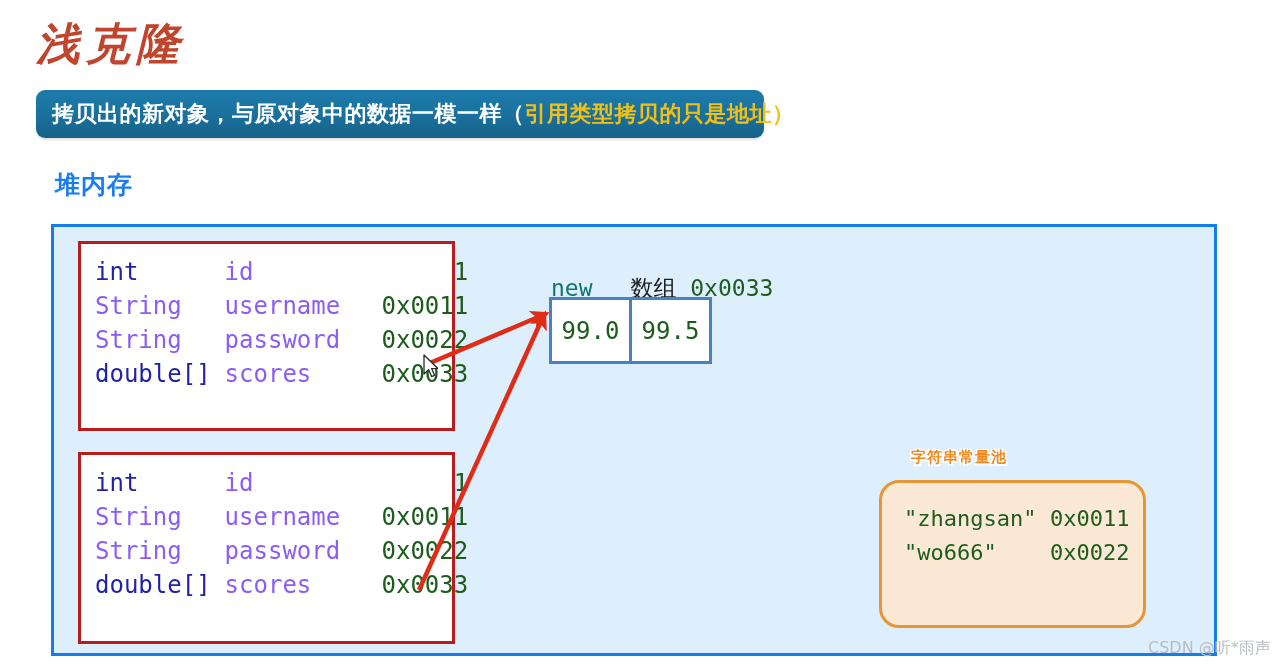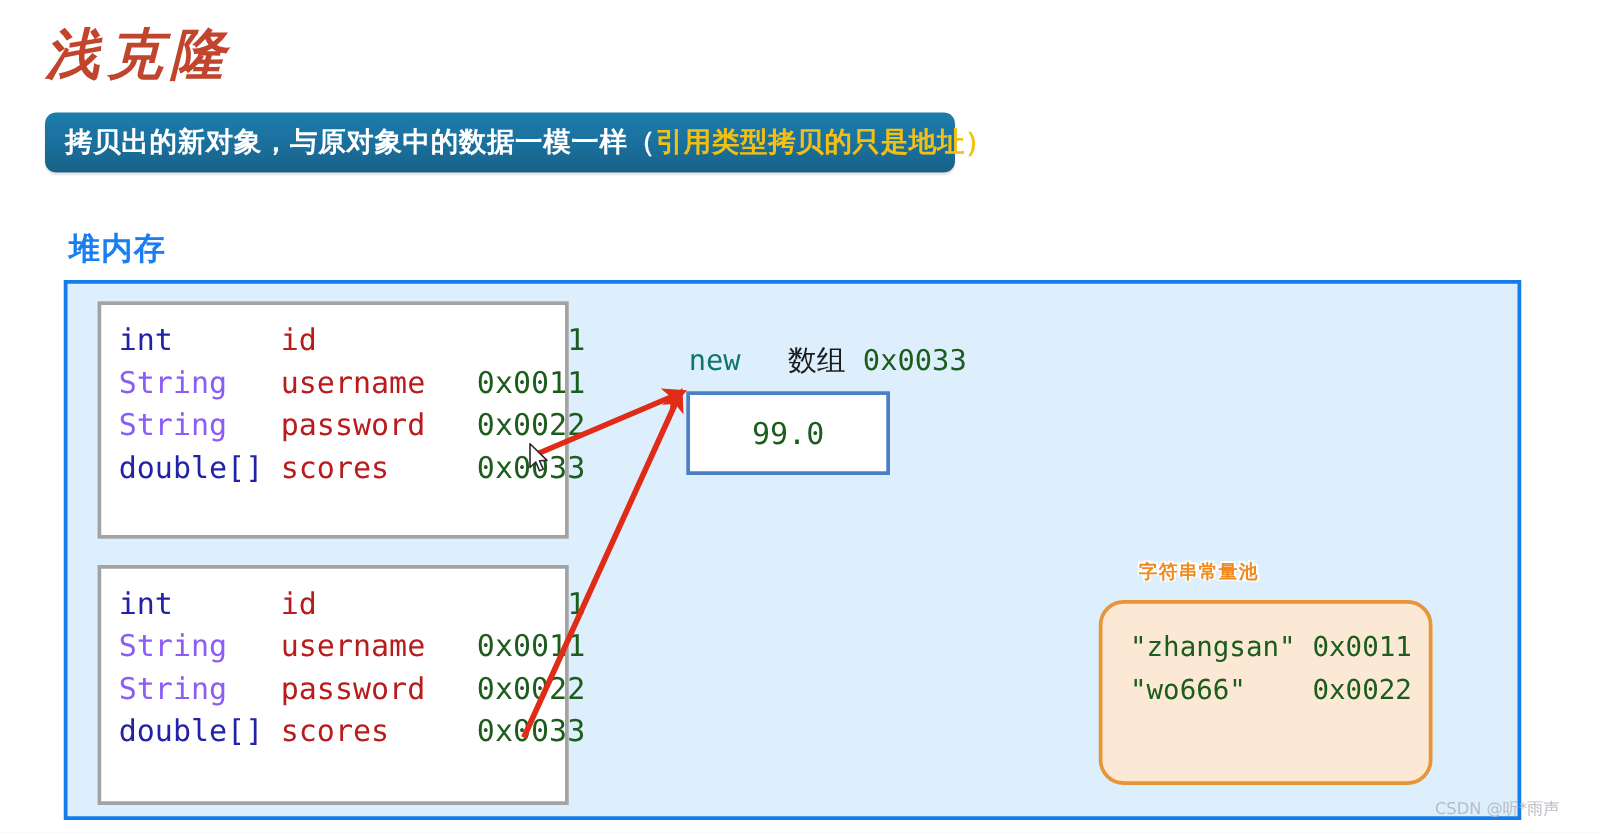--- a/index.html
+++ b/index.html
@@ -52,21 +52,21 @@
     color: #ffffff;
     white-space: nowrap;
     letter-spacing: 0.5px;
   }
   #banner .bn-hl { color: #f2c014; }
 
   
   #heap-heading {
     position: absolute;
     left: 55px;
-    top: 182px;
+    top: 168px;
     font-family: "DejaVu Sans", sans-serif;
     font-size: 25px;
     font-weight: bold;
     color: #1a7ef0;
     letter-spacing: 1px;
     white-space: nowrap;
   }
 
   
   #heap-box {
@@ -77,58 +77,58 @@
     height: 432px;
     box-sizing: border-box;
     border: 3px solid #157ceb;
     background: #ddeffd;
   }
 
   
   .obj-box {
     position: absolute;
     box-sizing: border-box;
-    border: 3px solid #a3a3a3;
+    border: 3px solid #b91c1c;
     background: #ffffff;
   }
   #obj-box-original { left: 78px; top: 241px; width: 377px; height: 190px; }
   #obj-box-clone    { left: 78px; top: 452px; width: 377px; height: 192px; }
 
   .code-table {
     border-collapse: collapse;
     margin: 11px 0 0 14px;
     font-family: "DejaVu Sans Mono", monospace;
     font-size: 24px;
     line-height: 34px;
     white-space: pre;
   }
   .code-table td { padding: 0; vertical-align: baseline; }
   .c-type  { color: #2222a8; }
   .c-type-plain { color: #8b5cf6; }
-  .c-name  { color: #b91c1c; padding-left: 14px !important; }
+  .c-name  { color: #8b5cf6; padding-left: 14px !important; }
   .c-val   { color: #1c5c1c; padding-left: 28px !important; }
   .val-cell-inner { display: inline-block; width: 100px; text-align: right; }
 
   
   #array-caption {
     position: absolute;
     left: 551px;
     top: 273px;
     font-family: "DejaVu Sans Mono", monospace;
     font-size: 23px;
     white-space: nowrap;
   }
   #array-caption .ac-new  { color: #0f766e; }
   #array-caption .ac-cn   { color: #1c1c1c; font-family: "DejaVu Sans", sans-serif; margin-left: 24px; }
   #array-caption .ac-addr { color: #1c5c1c; }
 
   #array-box {
     position: absolute;
     left: 549px;
-    top: 313px;
+    top: 297px;
     width: 163px;
     height: 67px;
     box-sizing: border-box;
     border: 3px solid #4a81c4;
     background: #ffffff;
     display: flex;
   }
   #array-box .cell {
     flex: 1 1 0;
     display: flex;
@@ -196,21 +196,21 @@
     width: 20px;
     height: 28px;
   }
 
   
   #watermark {
     position: absolute;
     left: 1148px;
     top: 638px;
     font-family: "DejaVu Sans", sans-serif;
-    font-size: 13px;
+    font-size: 16px;
     color: #b8bcc2;
     white-space: nowrap;
   }
 </style>
 </head>
 <body>
 
 <div id="slide-title">浅克隆</div>
 
 <div id="banner">
@@ -268,20 +268,21 @@
       <td class="c-name">scores</td>
       <td class="c-val"><span class="val-cell-inner">0x0033</span></td>
     </tr>
   </tbody></table>
 </div>
 
 <div id="array-caption"><span class="ac-new">new</span><span> </span><span class="ac-cn">数组</span><span>  </span><span class="ac-addr">0x0033</span></div>
 
 <div id="array-box">
   <div class="cell">99.0</div>
+  <div class="cell">99.5</div>
 </div>
 
 <div id="pool-title">字符串常量池</div>
 <div id="pool-box">
   <table>
     <tbody><tr>
       <td class="pool-lit"><span class="pool-lit-inner">"zhangsan"</span></td>
       <td class="pool-addr">0x0011</td>
     </tr>
     <tr>

